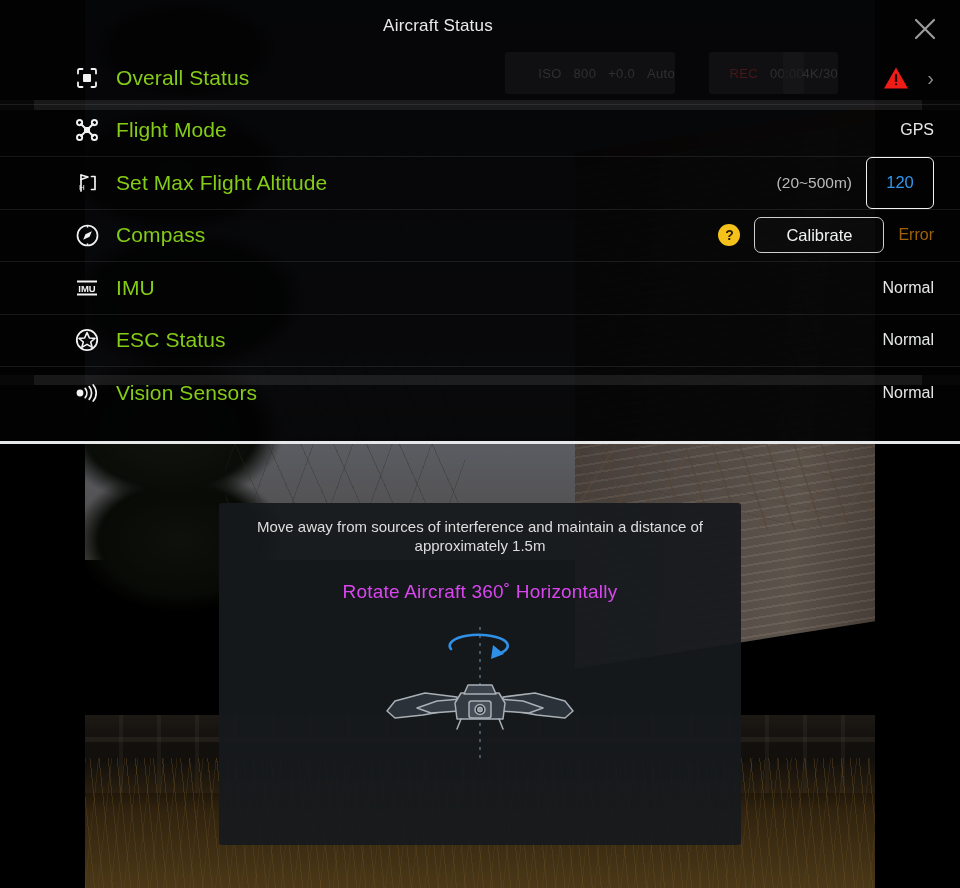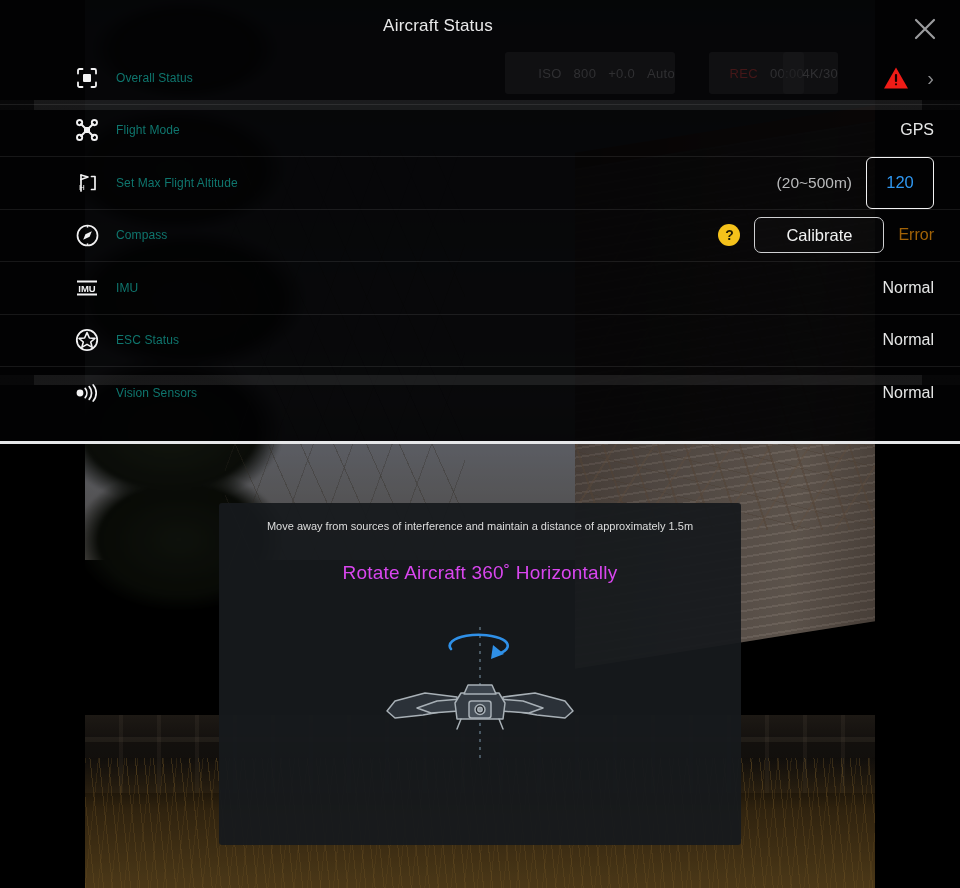--- a/index.html
+++ b/index.html
@@ -124,21 +124,21 @@
     position:relative; height:52.5px; display:flex; align-items:center;
     padding:0 26px 0 72px;
     border-bottom:1px solid rgba(255,255,255,0.085);
   }
   .row:last-child { border-bottom:none;gap:32px; }
   .row-icon {
     position:absolute; left:72px; top:50%; transform:translateY(-50%);
     width:30px; height:30px; display:flex; align-items:center; justify-content:center;
   }
   .row-label {
-    margin-left:44px; font-size:12px; color:#0f766e; letter-spacing:.1px;
+    margin-left:44px; font-size:21px; color:#84cc16; letter-spacing:.1px;
   }
   .row-right {
     margin-left:auto; display:flex; align-items:center; gap:14px;
   }
   .row-value { font-size:16px; color:#e6e7e7; }
   .row-hint  { font-size:15.5px; color:#b9babb; }
   .row-error { font-size:16px; color:#a16207; }
   .chev { color:#8b8c8e; font-size:20px; line-height:1; padding-left:4px; }
 
   .alt-input {
@@ -170,21 +170,21 @@
     background:#e6e7e9;
   }
 
   
   .calib-card {
     position:absolute; left:219px; top:503px; width:522px; height:342px;
     background:rgba(22,25,29,0.94); border-radius:3px; overflow:hidden;
   }
   .calib-top { padding:14px 30px 0; }
   .calib-note {
-    font-size:11px; color:#dcdddd; line-height:19px; text-align:center;
+    font-size:15px; color:#dcdddd; line-height:19px; text-align:center;
   }
   .calib-action {
     margin-top:26px; text-align:center;
     font-size:19px; color:#d946ef; letter-spacing:.2px;
   }
   .drone-wrap {
     position:absolute; left:0; top:110px; width:522px; height:160px;
     display:flex; align-items:center; justify-content:center;
   }
   .calib-foot {

